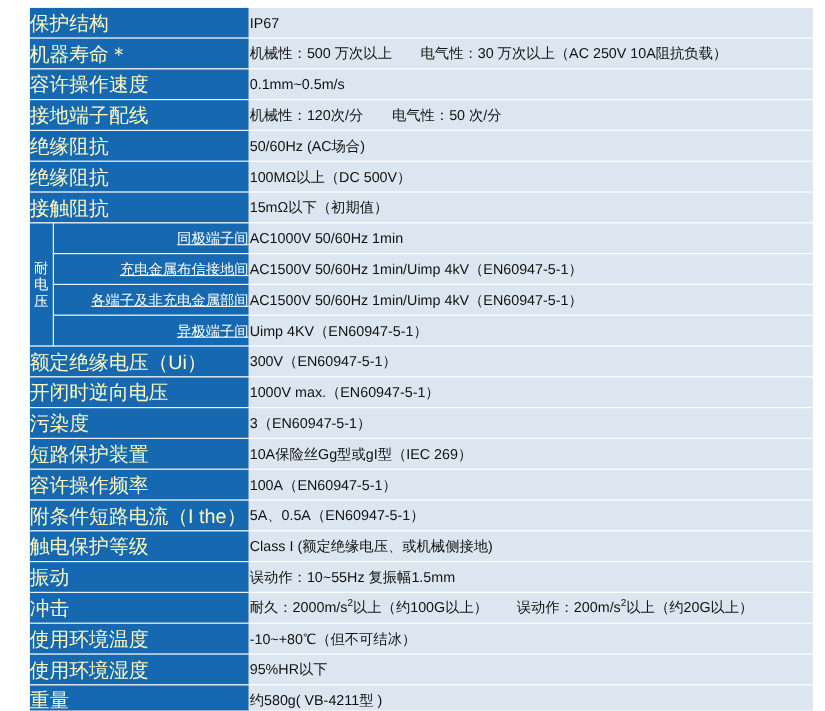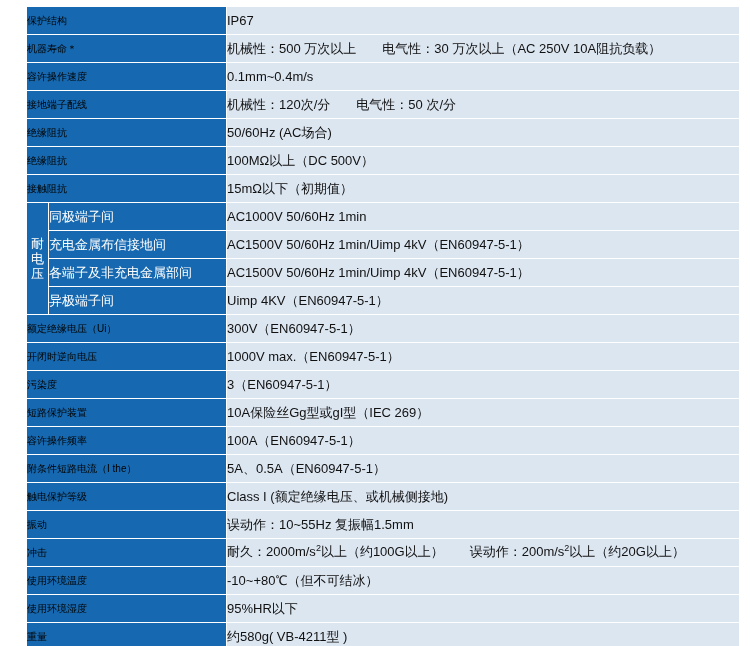--- a/index.html
+++ b/index.html
@@ -25,22 +25,22 @@
     width: 714px;
     table-layout: fixed;
   }
   table.spec td {
     border: 1px solid #ffffff;
     padding: 0;
     vertical-align: middle;
   }
   .lbl {
     background: #1669b0;
-    color: #000000;
-    font-size: 10px;
+    color: #fef9c3;
+    font-size: 18px;
     height: 27px;
     padding-left: 12px;
     white-space: nowrap;
   }
   .val {
     background: #dce6f1;
     color: #111111;
     font-size: 13px;
     height: 27px;
     padding-left: 8px;
@@ -61,22 +61,23 @@
     letter-spacing: 0;
   }
   .vlabel span {
     display: block;
   }
   .sub {
     background: #1669b0;
     color: #ffffff;
     font-size: 13px;
     height: 27px;
-    text-align: left;
+    text-align: right;
     white-space: nowrap;
+    text-decoration: underline;
   }
   sup {
     font-size: 9px;
     vertical-align: super;
   }
 </style>
 </head>
 <body>
 
 <div class="sheet">
@@ -90,21 +91,21 @@
       <tr>
         <td class="lbl" colspan="2">保护结构</td>
         <td class="val">IP67</td>
       </tr>
       <tr>
         <td class="lbl" colspan="2">机器寿命＊</td>
         <td class="val"><span>机械性：500 万次以上</span><span class="gap"></span><span>电气性：30 万次以上（AC 250V 10A阻抗负载）</span></td>
       </tr>
       <tr>
         <td class="lbl" colspan="2">容许操作速度</td>
-        <td class="val">0.1mm~0.4m/s</td>
+        <td class="val">0.1mm~0.5m/s</td>
       </tr>
       <tr>
         <td class="lbl" colspan="2">接地端子配线</td>
         <td class="val"><span>机械性：120次/分</span><span class="gap"></span><span>电气性：50 次/分</span></td>
       </tr>
       <tr>
         <td class="lbl" colspan="2">绝缘阻抗</td>
         <td class="val">50/60Hz (AC场合)</td>
       </tr>
       <tr>

